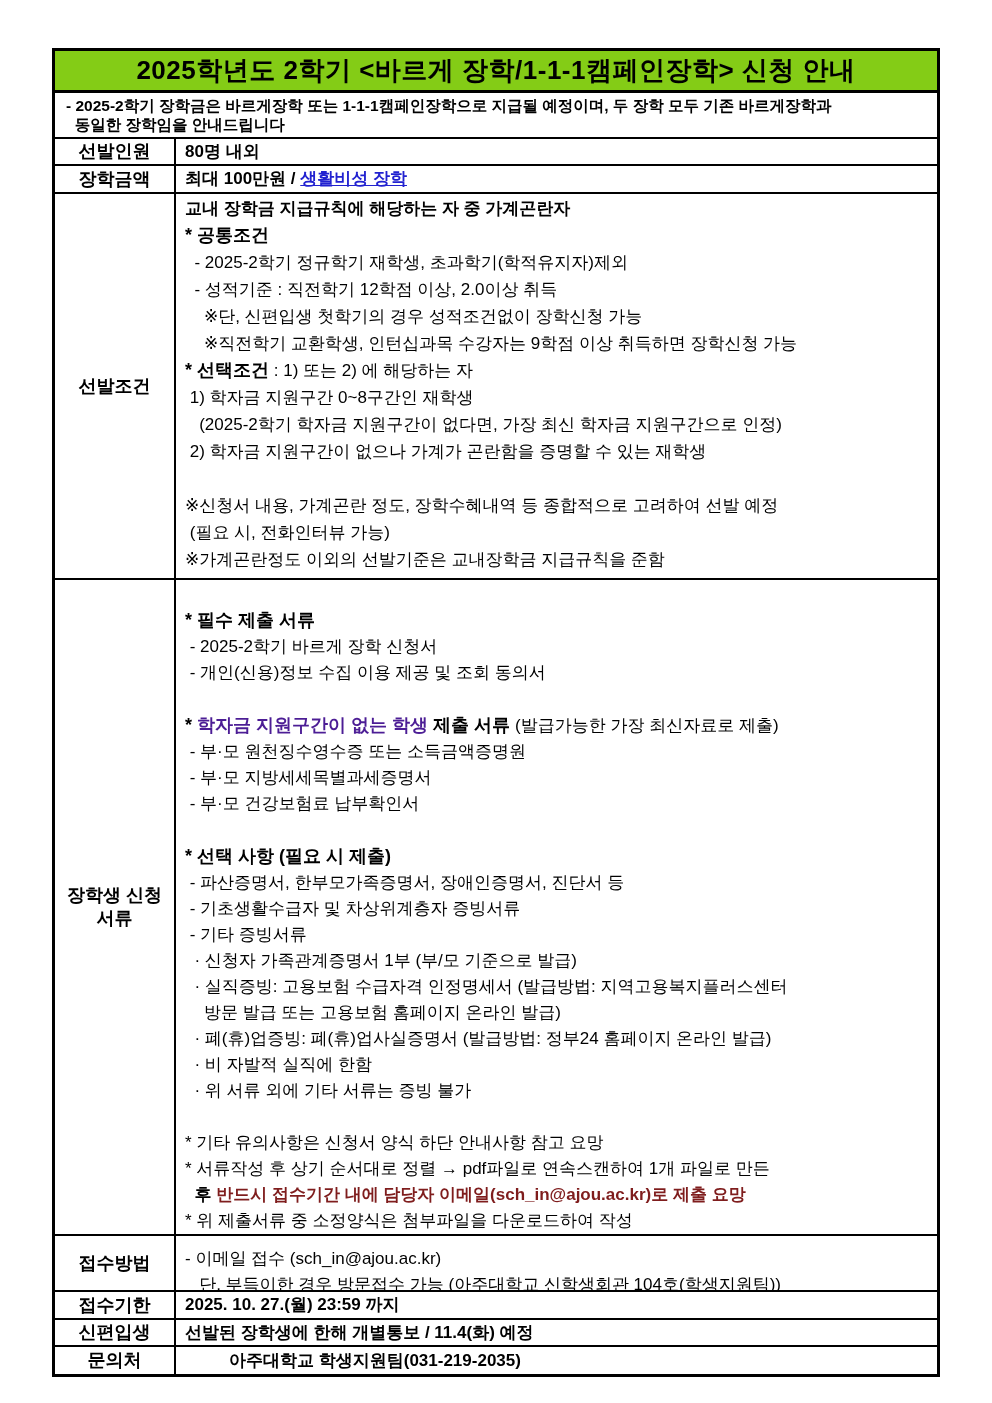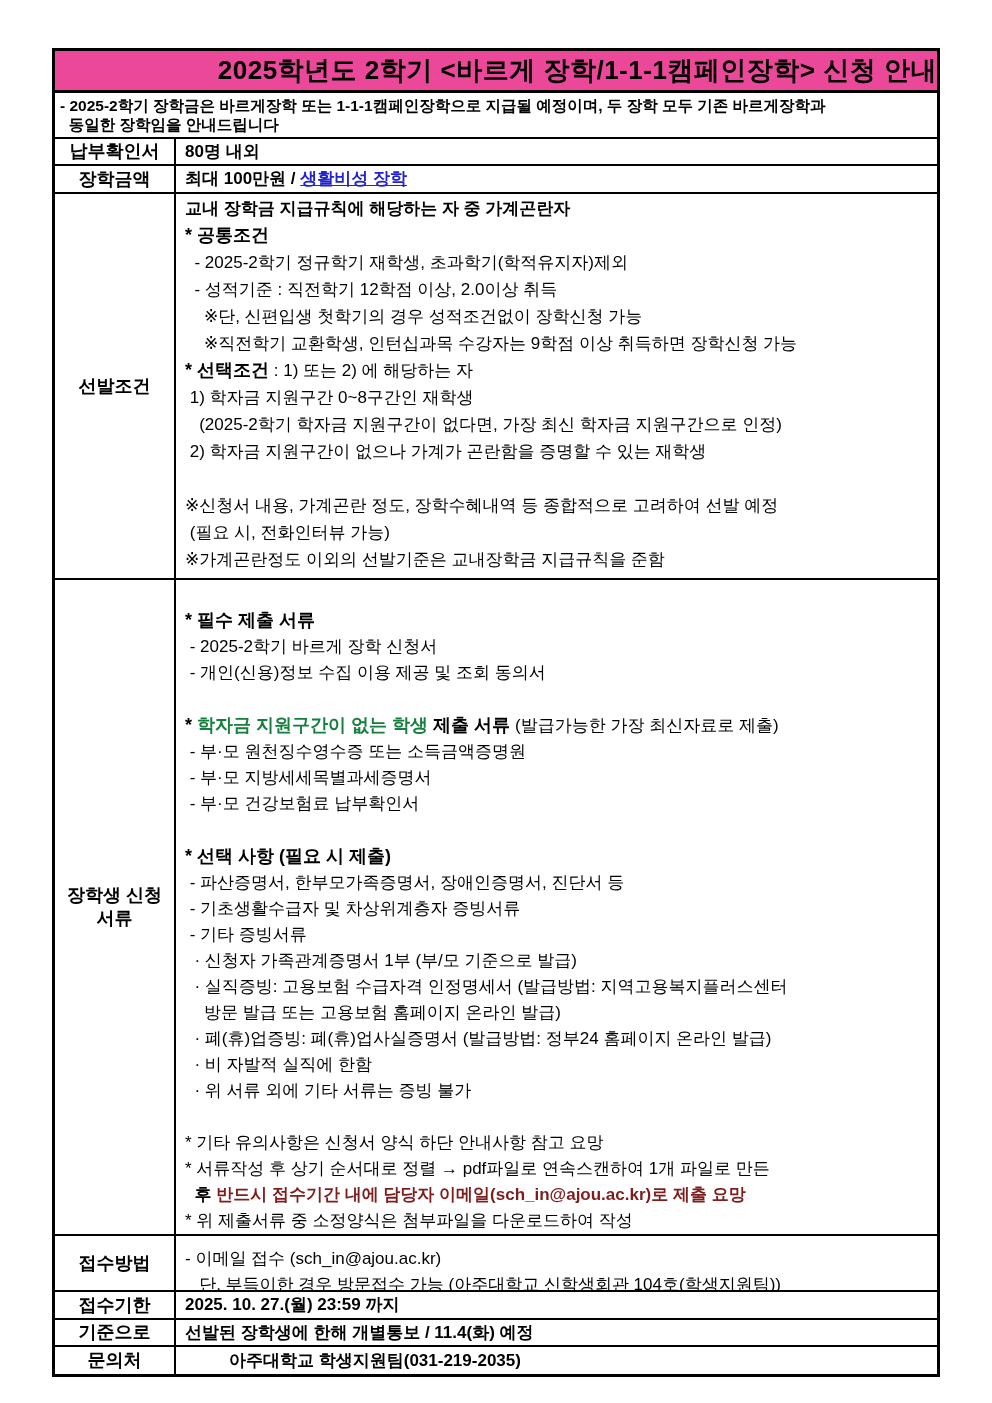--- a/index.html
+++ b/index.html
@@ -1,19 +1,19 @@
 <!DOCTYPE html>
 <html><head>
 <meta charset="utf-8">
 <style>
   html,body{margin:0;padding:0;background:#ffffff;}
   body{width:992px;height:1403px;position:relative;font-family:"Liberation Sans","DejaVu Sans",sans-serif;color:#000;}
   .doc{position:absolute;left:52px;top:48px;width:882px;border:3px solid #000;background:#fff;}
-  .title-bar{background:#ec4899;border-bottom:3px solid #000;text-align:right;font-weight:800;font-size:26px;line-height:34px;padding:2px 0 3px 0;letter-spacing:0.5px;}
-  .note{border-bottom:2px solid #000;font-weight:bold;font-size:15.5px;line-height:19px;padding:3px 4px 3px 5px;white-space:pre-wrap;}
+  .title-bar{background:#84cc16;border-bottom:3px solid #000;text-align:center;font-weight:800;font-size:26px;line-height:34px;padding:2px 0 3px 0;letter-spacing:0.5px;}
+  .note{border-bottom:2px solid #000;font-weight:bold;font-size:15.5px;line-height:19px;padding:3px 4px 3px 11px;white-space:pre-wrap;}
   .row{display:flex;border-bottom:2px solid #000;overflow:hidden;}
   .row:last-child{border-bottom:none;}
   .label-cell{flex:0 0 121px;width:121px;border-right:2px solid #000;display:flex;align-items:center;justify-content:center;text-align:center;font-weight:bold;font-size:18px;line-height:23px;box-sizing:border-box;padding:0 10px;}
   .content-cell{flex:1;min-width:0;padding:1px 2px 1px 9px;font-size:17px;line-height:27px;white-space:pre-wrap;overflow:hidden;}
   .line{min-height:1em;}
   
   .row-inwon .content-cell{line-height:23px;padding-top:1px;}
   .row-inwon{height:25px;}
   .row-amount{height:26px;}
   .row-amount .content-cell{line-height:24px;}
@@ -25,33 +25,33 @@
   .row-method .content-cell{line-height:26px;padding-top:10px;}
   .row-deadline{height:26px;}
   .row-deadline .content-cell{line-height:24px;}
   .row-result{height:25px;}
   .row-result .content-cell{line-height:23px;}
   .row-contact{height:27px;gap:44px;}
   .row-contact .content-cell{line-height:25px;}
   
   .s-b{font-weight:bold;}
   .s-h{font-weight:bold;font-size:18px;}
-  .s-rh{font-weight:bold;font-size:18px;color:#15803d;}
+  .s-rh{font-weight:bold;font-size:18px;color:#4c1d95;}
   .s-rb{font-weight:bold;color:#7f1d1d;}
   .s-bl{font-weight:bold;color:#2222d0;text-decoration:underline;}
 </style>
 </head>
 <body>
 
 <div class="doc">
   <div class="title-bar">2025학년도 2학기 &lt;바르게 장학/1-1-1캠페인장학&gt; 신청 안내</div>
   <div class="note"><div class="line"><span>- 2025-2학기 장학금은 바르게장학 또는 1-1-1캠페인장학으로 지급될 예정이며, 두 장학 모두 기존 바르게장학과</span></div><div class="line"><span>  동일한 장학임을 안내드립니다</span></div></div>
   <div id="rows">
       <div class="row row-inwon">
-        <div class="label-cell">납부확인서</div>
+        <div class="label-cell">선발인원</div>
         <div class="content-cell"><div class="line"><span class="s-b">80명 내외</span></div></div>
       </div>
       <div class="row row-amount">
         <div class="label-cell">장학금액</div>
         <div class="content-cell"><div class="line"><span class="s-b">최대 100만원 / </span><span class="s-bl">생활비성 장학</span></div></div>
       </div>
       <div class="row row-criteria">
         <div class="label-cell">선발조건</div>
         <div class="content-cell"><div class="line"><span class="s-b">교내 장학금 지급규칙에 해당하는 자 중 가계곤란자</span></div><div class="line"><span class="s-h">* 공통조건</span></div><div class="line"><span>  - 2025-2학기 정규학기 재학생, 초과학기(학적유지자)제외</span></div><div class="line"><span>  - 성적기준 : 직전학기 12학점 이상, 2.0이상 취득</span></div><div class="line"><span>    ※단, 신편입생 첫학기의 경우 성적조건없이 장학신청 가능</span></div><div class="line"><span>    ※직전학기 교환학생, 인턴십과목 수강자는 9학점 이상 취득하면 장학신청 가능</span></div><div class="line"><span class="s-h">* 선택조건</span><span> : 1) 또는 2) 에 해당하는 자</span></div><div class="line"><span> 1) 학자금 지원구간 0~8구간인 재학생</span></div><div class="line"><span>   (2025-2학기 학자금 지원구간이 없다면, 가장 최신 학자금 지원구간으로 인정)</span></div><div class="line"><span> 2) 학자금 지원구간이 없으나 가계가 곤란함을 증명할 수 있는 재학생</span></div><div class="line">&nbsp;</div><div class="line"><span>※신청서 내용, 가계곤란 정도, 장학수혜내역 등 종합적으로 고려하여 선발 예정</span></div><div class="line"><span> (필요 시, 전화인터뷰 가능)</span></div><div class="line"><span>※가계곤란정도 이외의 선발기준은 교내장학금 지급규칙을 준함</span></div></div>
       </div>
@@ -61,21 +61,21 @@
       </div>
       <div class="row row-method">
         <div class="label-cell">접수방법</div>
         <div class="content-cell"><div class="line"><span>- 이메일 접수 (sch_in@ajou.ac.kr)</span></div><div class="line"><span>   단, 부득이한 경우 방문접수 가능 (아주대학교 신학생회관 104호(학생지원팀))</span></div></div>
       </div>
       <div class="row row-deadline">
         <div class="label-cell">접수기한</div>
         <div class="content-cell"><div class="line"><span class="s-b">2025. 10. 27.(월) 23:59 까지</span></div></div>
       </div>
       <div class="row row-result">
-        <div class="label-cell">기준으로</div>
+        <div class="label-cell">신편입생</div>
         <div class="content-cell"><div class="line"><span class="s-b">선발된 장학생에 한해 개별통보 / 11.4(화) 예정</span></div></div>
       </div>
       <div class="row row-contact">
         <div class="label-cell">문의처</div>
         <div class="content-cell"><div class="line"><span class="s-b">아주대학교 학생지원팀(031-219-2035)</span></div></div>
       </div>
     </div>
 </div>
 
 </body></html>

